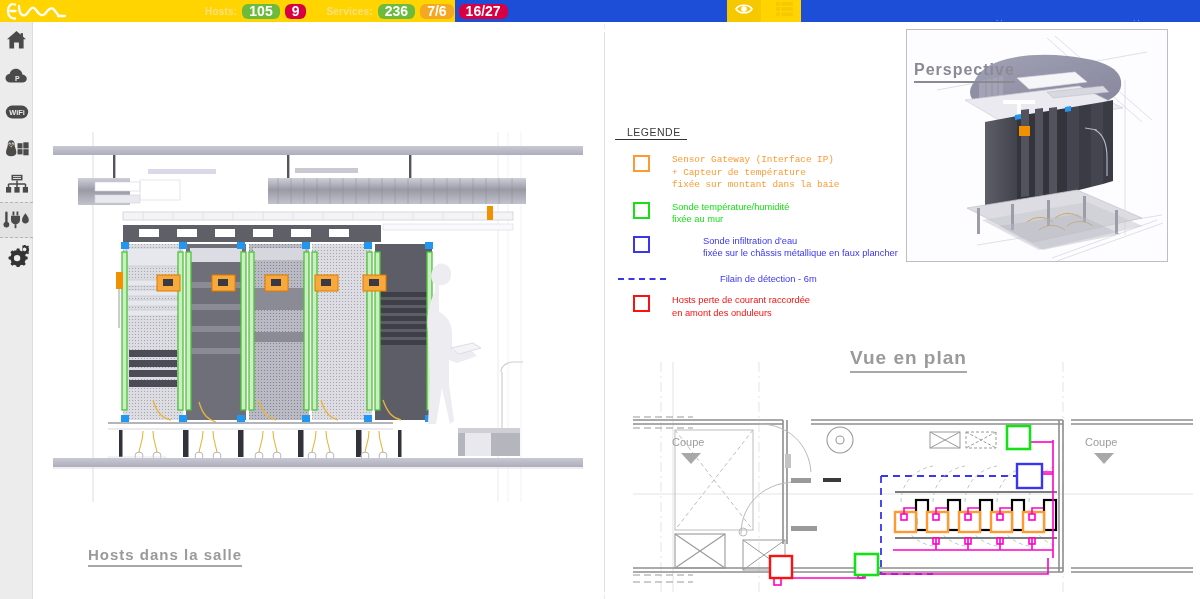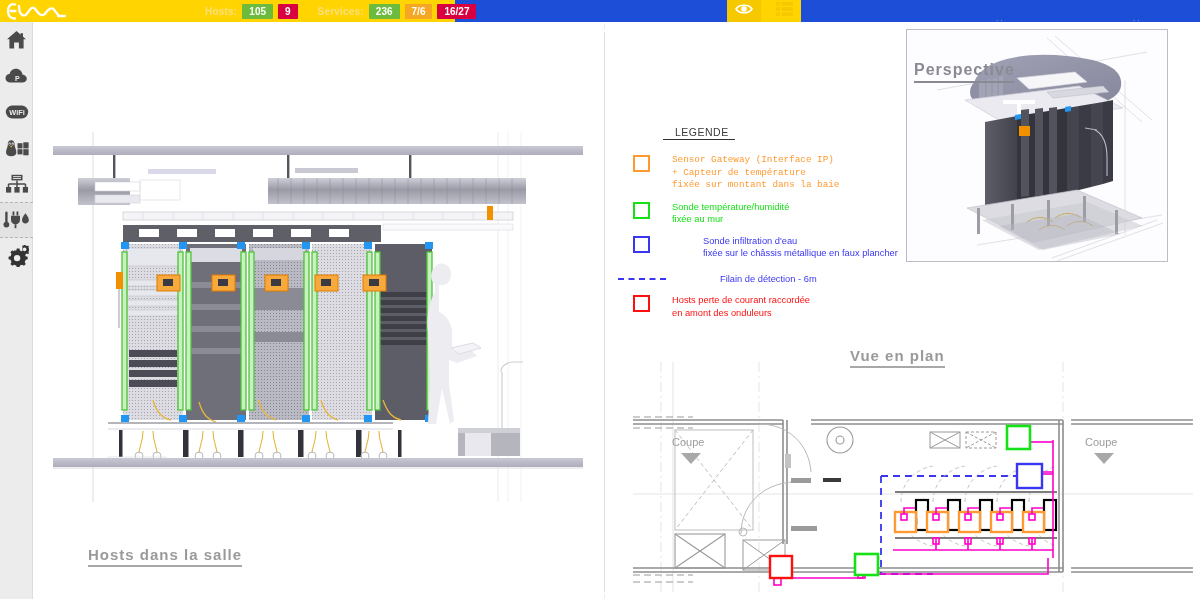--- a/index.html
+++ b/index.html
@@ -29,22 +29,22 @@
     position:absolute; top:1px; left:6px; width:70px; height:20px;
   }
   .status-group {
     position:absolute; top:0; left:205px; height:22px;
     display:flex; align-items:center; gap:5px;
     font-size:10px; font-weight:bold; color:#f5e27a;
     white-space:nowrap;
   }
   .status-label { color:#f7e07c; font-size:10px; font-weight:bold; letter-spacing:.2px;}
   .badge {
-    display:inline-block; border-radius:1px; color:#fff;
-    font-size:10px; font-weight:bold; padding:2px 7px 2px 7px;
+    display:inline-block; border-radius:6px; color:#fff;
+    font-size:14px; font-weight:bold; padding:2px 7px 2px 7px;
     line-height:11px; min-width:14px; text-align:center;
   }
   .badge.green { background:#6cbb3c; }
   .badge.crimson { background:#d80040; }
   .badge.orange { background:#f5a623; }
   .status-sep { width:10px; display:inline-block; }
 
   .topicon {
     position:absolute; top:0; height:22px; width:34px;
     display:flex; align-items:center; justify-content:center;
@@ -84,29 +84,29 @@
   .plan-title {
     position:absolute;
     font-family:"Liberation Sans", sans-serif;
     font-weight:bold; color:#9a9a9a;
     letter-spacing:1px;
     border-bottom:2px solid #a8a8a8;
     padding-bottom:2px;
     white-space:nowrap;
   }
   #title-coupe { left:55px; top:524px; font-size:15px; }
-  #title-vue   { left:817px; top:325px; font-size:15px; }
+  #title-vue   { left:817px; top:325px; font-size:19px; }
   #title-persp { left:881px; top:39px; font-size:16px; color:#8a8a95; border-bottom-color:#8a8a95;}
 
   
   .legend { position:absolute; left:582px; top:100px; width:300px; }
   .legend-title {
     font-size:10.5px; color:#3a3a3a; font-weight:normal;
     border-bottom:1.5px solid #333; display:inline-block;
-    padding:0 6px 1px 12px; letter-spacing:.5px;margin-left:48px;
+    padding:0 6px 1px 12px; letter-spacing:.5px;
   }
   .legend-rows { position:relative; margin-top:14px; }
   .legend-row { position:relative; display:flex; align-items:flex-start; margin-bottom:9px; }
   .legend-swatch {
     width:17px; height:17px; border:2px solid #000; background:#fff;
     margin-left:18px; margin-right:22px; flex:none; margin-top:1px;
   }
   .legend-swatch.orange { border-color:#FF9A33; }
   .legend-swatch.green  { border-color:#16E016; }
   .legend-swatch.blue   { border-color:#3A36F0; }

